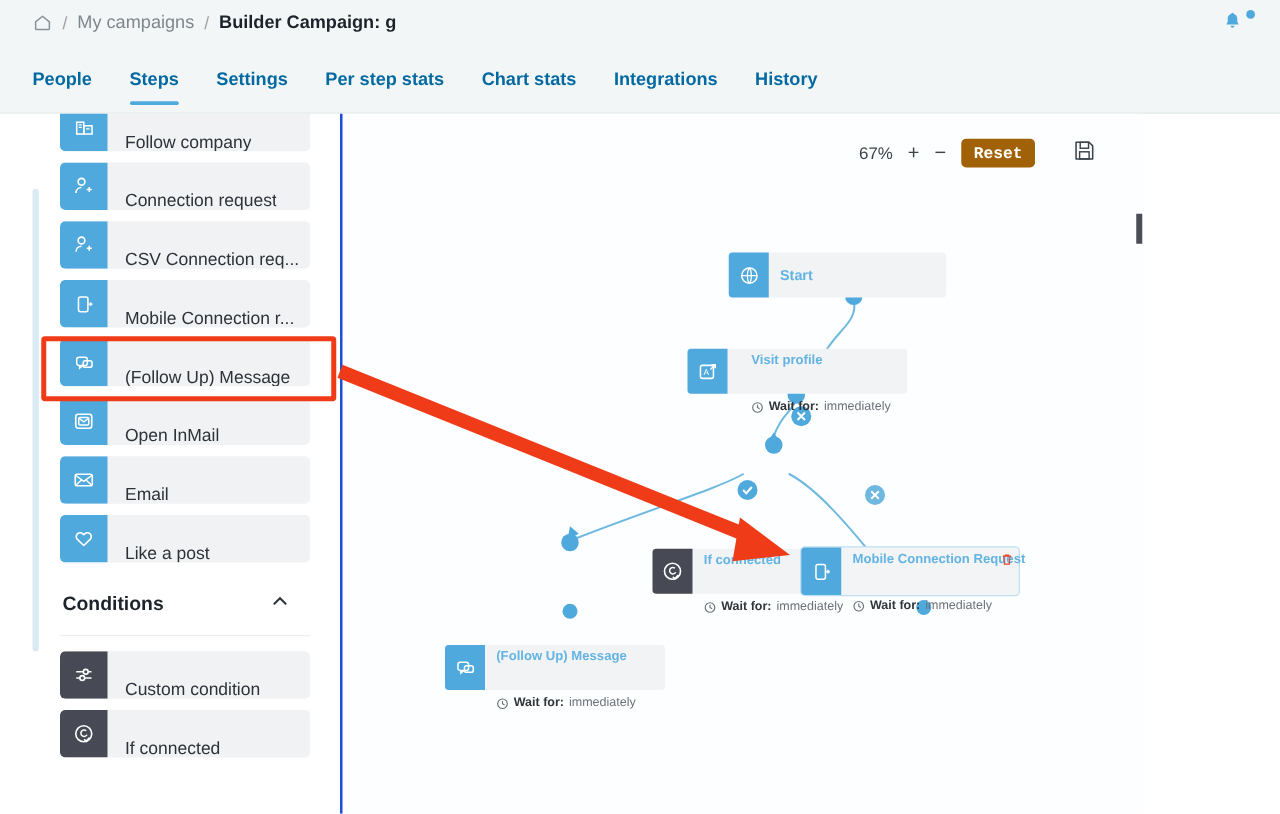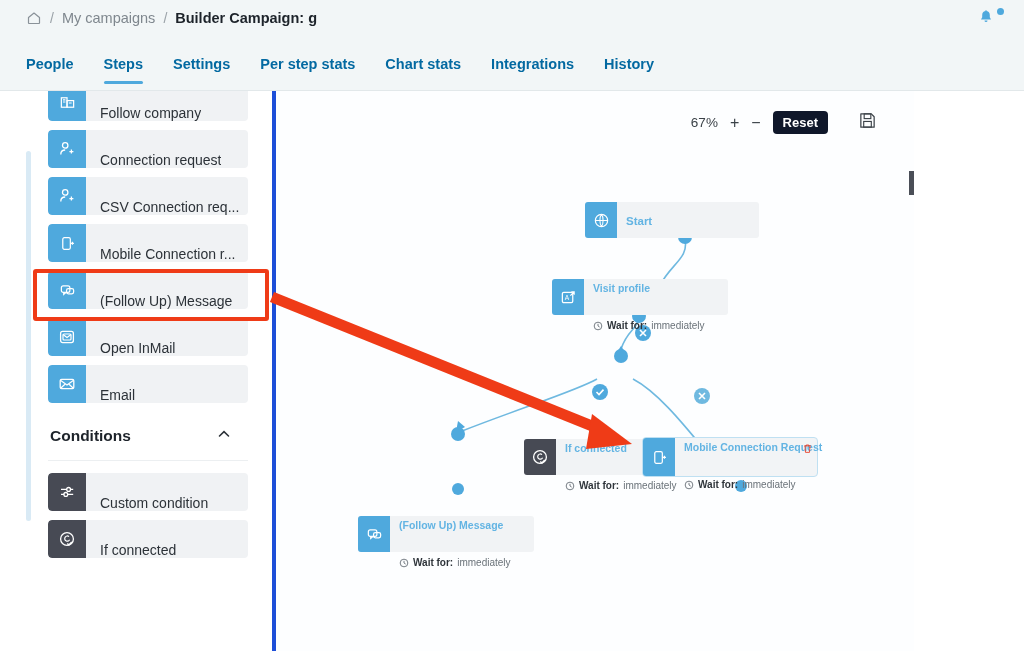--- a/index.html
+++ b/index.html
@@ -77,32 +77,32 @@
   .sb-section {
     display: flex; align-items: center; justify-content: space-between;
     padding: 14px 16px 14px 2px; border-bottom: 1px solid #eceff1;
     margin-bottom: 12px; margin-top: 8px; cursor: pointer;
   }
   .sb-section-title { font-size: 15.5px; color: #1d232a; font-weight: 600; }
 
   
   .canvas {
     position: absolute; left: 272px; top: 91px; width: 642px; height: 560px;
-    background: #fdfeff; border-left: 4px solid #1d4ed8; overflow: hidden;
+    background: #fdfeff; border-left: 2px solid #1d4ed8; overflow: hidden;
   }
   .zoomctl {
     position: absolute; right: 86px; top: 20px;
     display: flex; align-items: center; gap: 12px;
     font-size: 13.5px; color: #3b4248;
   }
   .zoom-pct { color: #3b4248; }
   .zoom-btn { cursor: pointer; font-size: 16px; color: #3b4248; user-select: none; }
   .reset-btn {
-    background: #0f172a; color: #fff; font-size: 13px; font-weight: 600;
-    border-radius: 4px; padding: 4px 10px; cursor: pointer;
+    background: #a16207; color: #fff; font-size: 13px; font-weight: 600;
+    border-radius: 4px; padding: 4px 10px; cursor: pointer; font-family: Liberation Mono, monospace;
   }
   .save-btn {
     position: absolute; right: 32px; top: 14px;
     width: 30px; height: 30px; display: flex; align-items: center; justify-content: center;
     cursor: pointer;
   }
   .edge-sliver {
     position: absolute; right: 0px; top: 80px; width: 5px; height: 24px;
     background: #4a4e57;
   }
@@ -247,20 +247,28 @@
         </div>
         <div class="sb-item">
           <div class="sb-icon">
             <svg width="18" height="18" viewBox="0 0 18 18">
               <rect x="2.2" y="4.4" width="13.6" height="9.2" rx="1.4" fill="none" stroke="#fff" stroke-width="1.3"></rect>
               <path d="M2.4 5.2 9 10l6.6-4.8M2.6 13.2 7 9.2M15.4 13.2 11 9.2" fill="none" stroke="#fff" stroke-width="1.2"></path>
             </svg>
           </div>
           <div class="sb-label">Email</div>
         </div>
+        <div class="sb-item">
+          <div class="sb-icon">
+            <svg width="18" height="18" viewBox="0 0 18 18">
+              <path d="M9 14.4 3.9 9.5a3.1 3.1 0 0 1 4.4-4.4L9 5.8l.7-.7a3.1 3.1 0 0 1 4.4 4.4z" fill="none" stroke="#fff" stroke-width="1.3" stroke-linejoin="round"></path>
+            </svg>
+          </div>
+          <div class="sb-label">Like a post</div>
+        </div>
         <div class="sb-section">
           <div class="sb-section-title">Conditions</div>
           <span><svg width="16" height="16" viewBox="0 0 16 16">
               <path d="M3.5 10 8 5.6 12.5 10" fill="none" stroke="#2c3238" stroke-width="1.6" stroke-linecap="round"></path>
             </svg></span>
         </div>
         <div class="sb-item">
           <div class="sb-icon dark">
             <svg width="18" height="18" viewBox="0 0 18 18">
               <path d="M3 6.4h6M12.2 6.4h3M3 11.4h3.2M9.4 11.4h5.8" stroke="#fff" stroke-width="1.3"></path>
@@ -348,21 +356,21 @@
         <svg width="17" height="17" viewBox="0 0 18 18">
             <circle cx="9" cy="9" r="6.5" fill="none" stroke="#fff" stroke-width="1.3"></circle>
             <path d="M2.5 9h13M9 2.5c2.2 2.4 2.2 10.6 0 13M9 2.5c-2.2 2.4-2.2 10.6 0 13" fill="none" stroke="#fff" stroke-width="1.1"></path>
           </svg>
       </div>
       <div class="node-body" style="display:flex;align-items:center;">
         <div class="node-title" style="font-size:11.5px;">Start</div>
       </div>
     </div>
 
-    <div class="node" style="left:276px; top:188px; width:176px;">
+    <div class="node" style="left:276px; top:188px; width:176px;gap:10px;">
       <div class="node-icon">
         <svg width="17" height="17" viewBox="0 0 18 18">
             <rect x="2.5" y="3.5" width="11" height="11" rx="1.5" fill="none" stroke="#fff" stroke-width="1.3"></rect>
             <text x="5" y="12" font-size="7" fill="#fff" font-family="sans-serif">A</text>
             <path d="M11 7l4-4M12 3h3v3" stroke="#fff" stroke-width="1.3" fill="none"></path>
           </svg>
       </div>
       <div class="node-body">
         <div class="node-title">Visit profile</div>
         <div class="node-sub">

